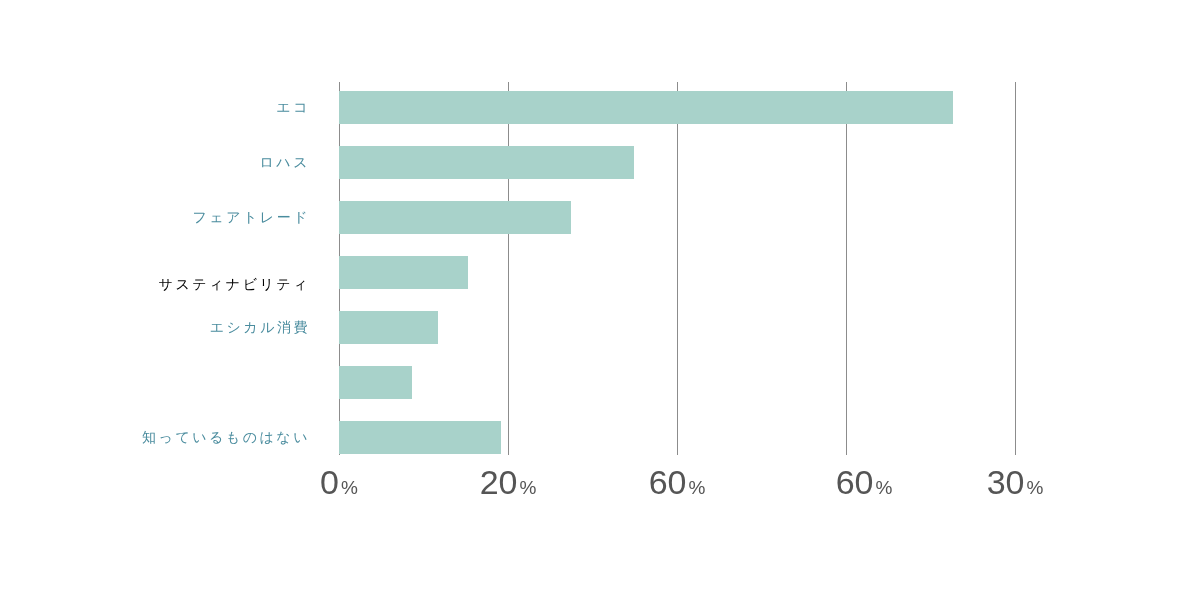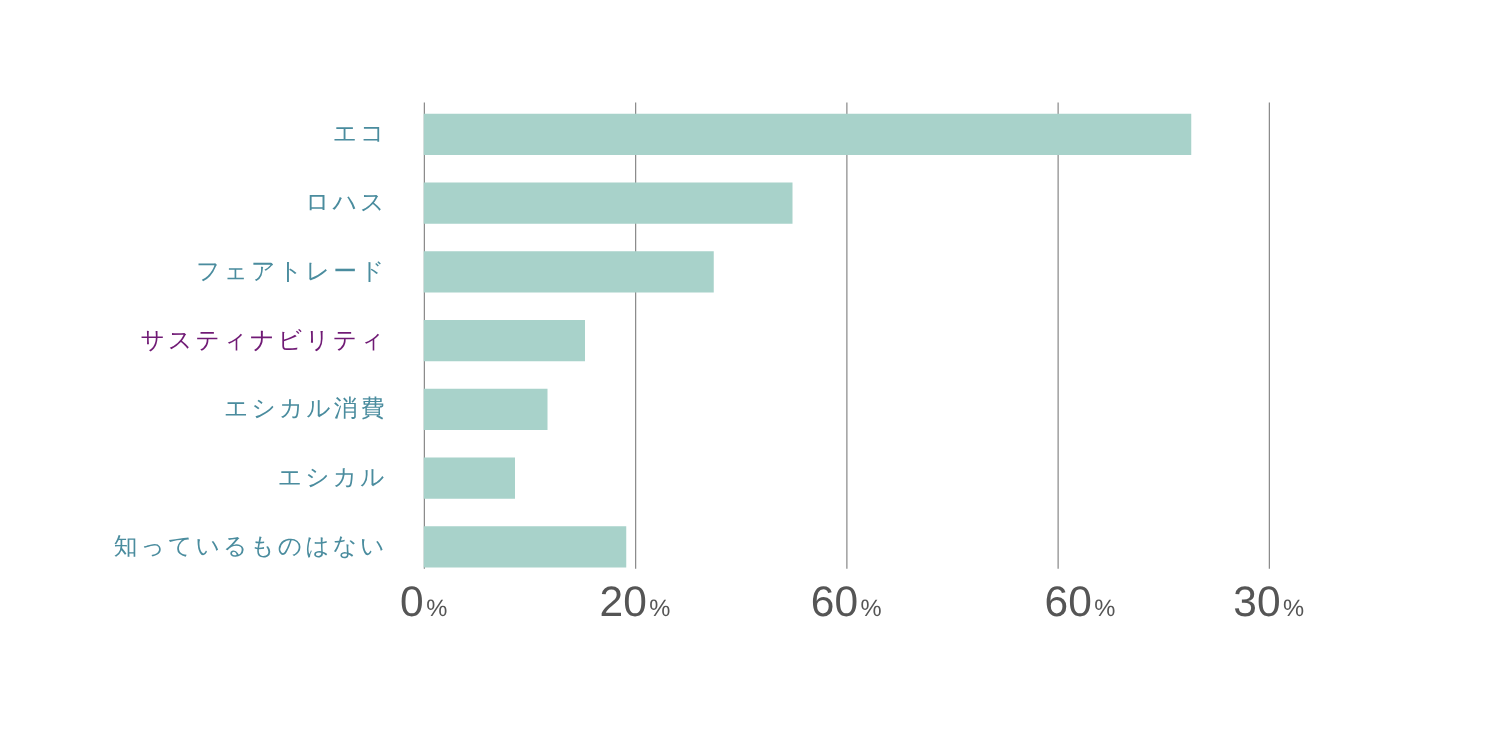--- a/index.html
+++ b/index.html
@@ -60,21 +60,21 @@
     width: 311px;
     height: 373px;
   }
 
   .cat-label {
     position: absolute;
     right: 0;
     width: 311px;
     text-align: right;
     color: #4a8c9e;
-    font-size: 19px;
+    font-size: 14px;
     letter-spacing: 2.5px;
     line-height: 33px;
     height: 33px;
     white-space: nowrap;
     padding-right: 1px;
     box-sizing: border-box;
   }
 
   .ticks-layer {
     position: absolute;
@@ -119,23 +119,22 @@
     <div class="bar" style="width: 129.285px; top: 174px; background: rgb(168, 210, 202);"></div>
     <div class="bar" style="width: 98.865px; top: 229px; background: rgb(168, 210, 202);"></div>
     <div class="bar" style="width: 72.67px; top: 284px; background: rgb(168, 210, 202);"></div>
     <div class="bar" style="width: 162.24px; top: 339px; background: rgb(168, 210, 202);"></div>
   </div>
 
   <div class="labels-layer">
     <div class="cat-label" style="top: 9px; color: rgb(74, 140, 158);">エコ</div>
     <div class="cat-label" style="top: 119px; color: rgb(74, 140, 158);">フェアトレード</div>
     <div class="cat-label" style="top: 64px; color: rgb(74, 140, 158);">ロハス</div>
-    <div class="cat-label" style="top: 174px; color: #701a75;">サスティナビリティ</div>
+    <div class="cat-label" style="top: 186px; color: #000000;">サスティナビリティ</div>
     <div class="cat-label" style="top: 229px; color: rgb(74, 140, 158); padding-left: 15px;">エシカル消費</div>
-    <div class="cat-label" style="top: 284px; color: rgb(74, 140, 158);">エシカル</div>
     <div class="cat-label" style="top: 339px; color: rgb(74, 140, 158); padding-left: 29px;">知っているものはない</div>
   </div>
 
   <div class="ticks-layer">
     <div class="tick-label" style="left: 339px; color: rgb(85, 85, 85);">
       <span>0</span><span class="pct">%</span>
     </div>
     <div class="tick-label" style="left: 508px; color: rgb(85, 85, 85); text-align: center;">
       <span>20</span><span class="pct">%</span>
     </div>

